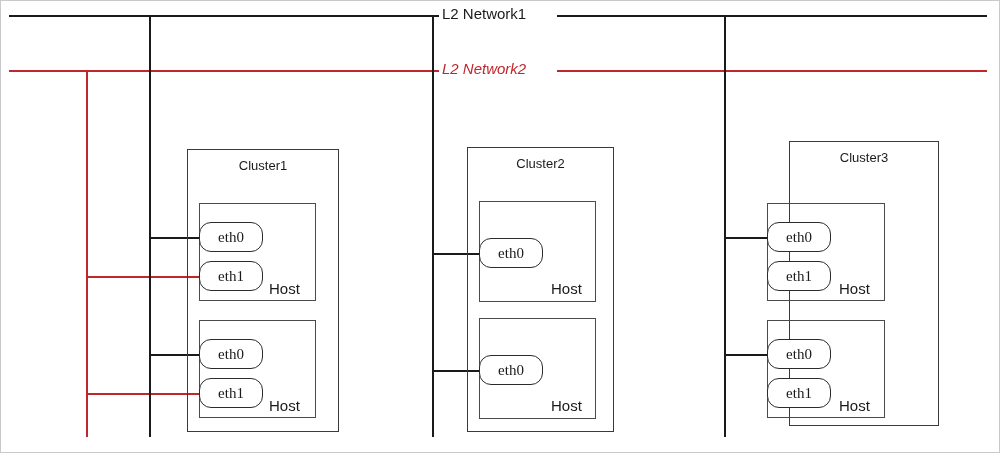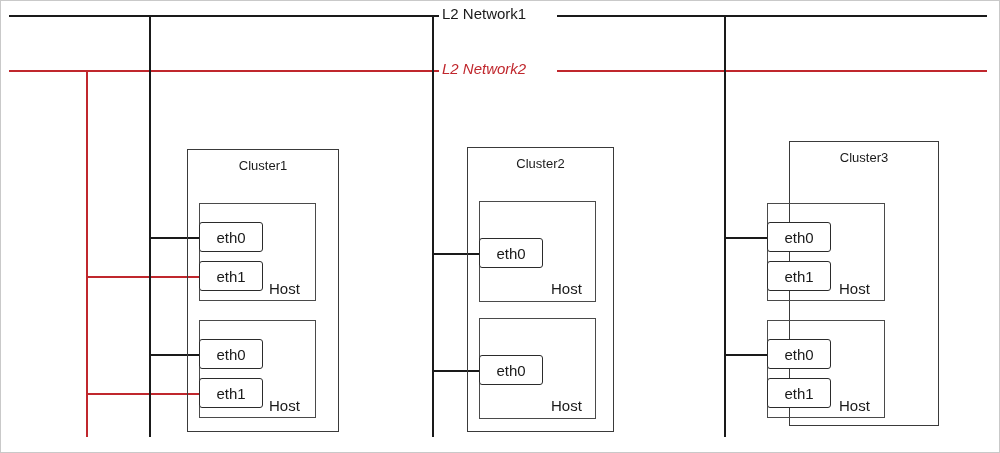--- a/index.html
+++ b/index.html
@@ -80,29 +80,30 @@
     white-space: nowrap;
     margin-top: 36px;
   }
 
   
   .nic {
     position: absolute;
     width: 64px;
     height: 30px;
     border: 1.5px solid #2b2b2b;
-    border-radius: 3px;
+    border-radius: 12px;
     background: #ffffff;
     box-sizing: border-box;
     font-size: 15px;
     color: #1a1a1a;
     display: flex;
     align-items: center;
     justify-content: center;
     z-index: 5;
+    font-family: Liberation Serif, serif;
   }
 </style>
 </head>
 <body>
 
 <div id="canvas">
 
   <div class="hline net1" style="left:8px; top:14px; width:430px;"></div>
   <div class="hline net1" style="left:556px; top:14px; width:430px;"></div>
   <div class="net-label n1" style="left:438px; top:5px;">L2 Network1</div>

